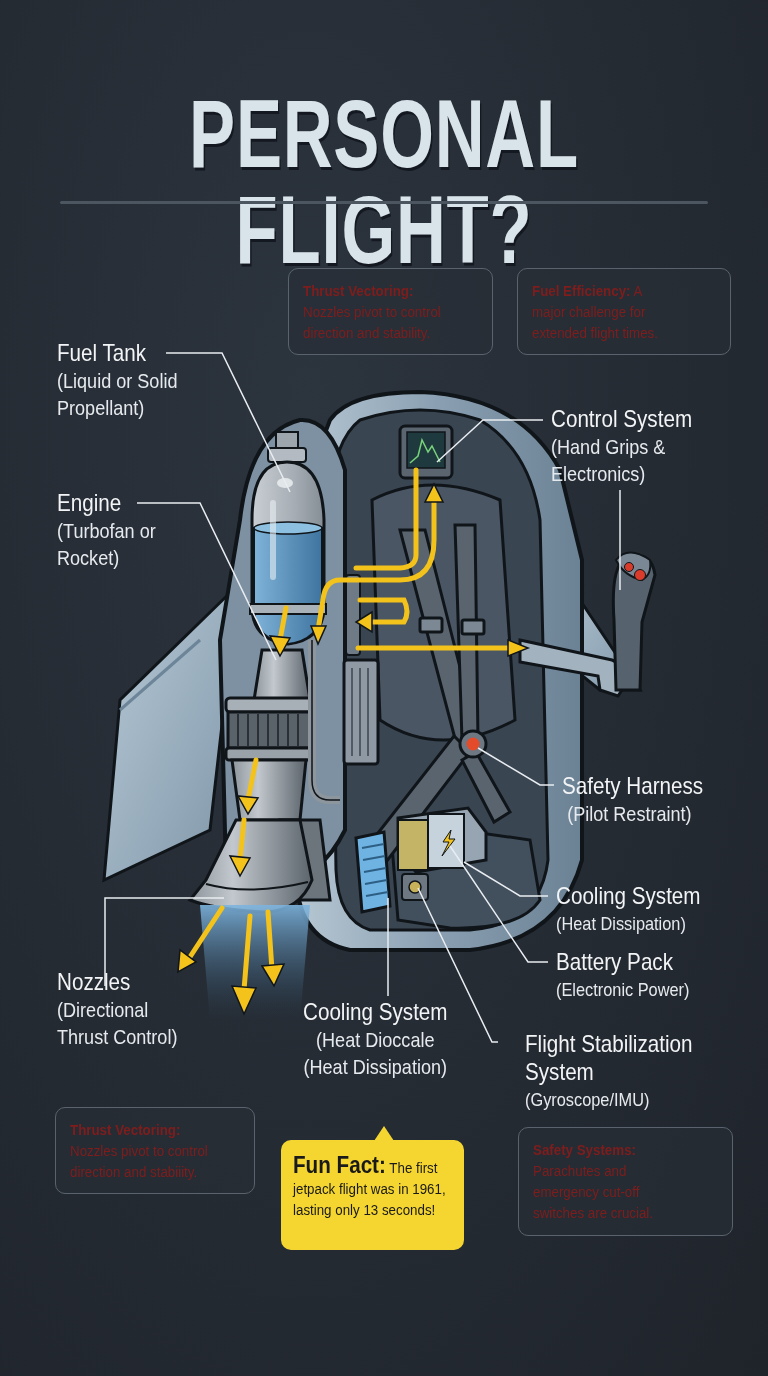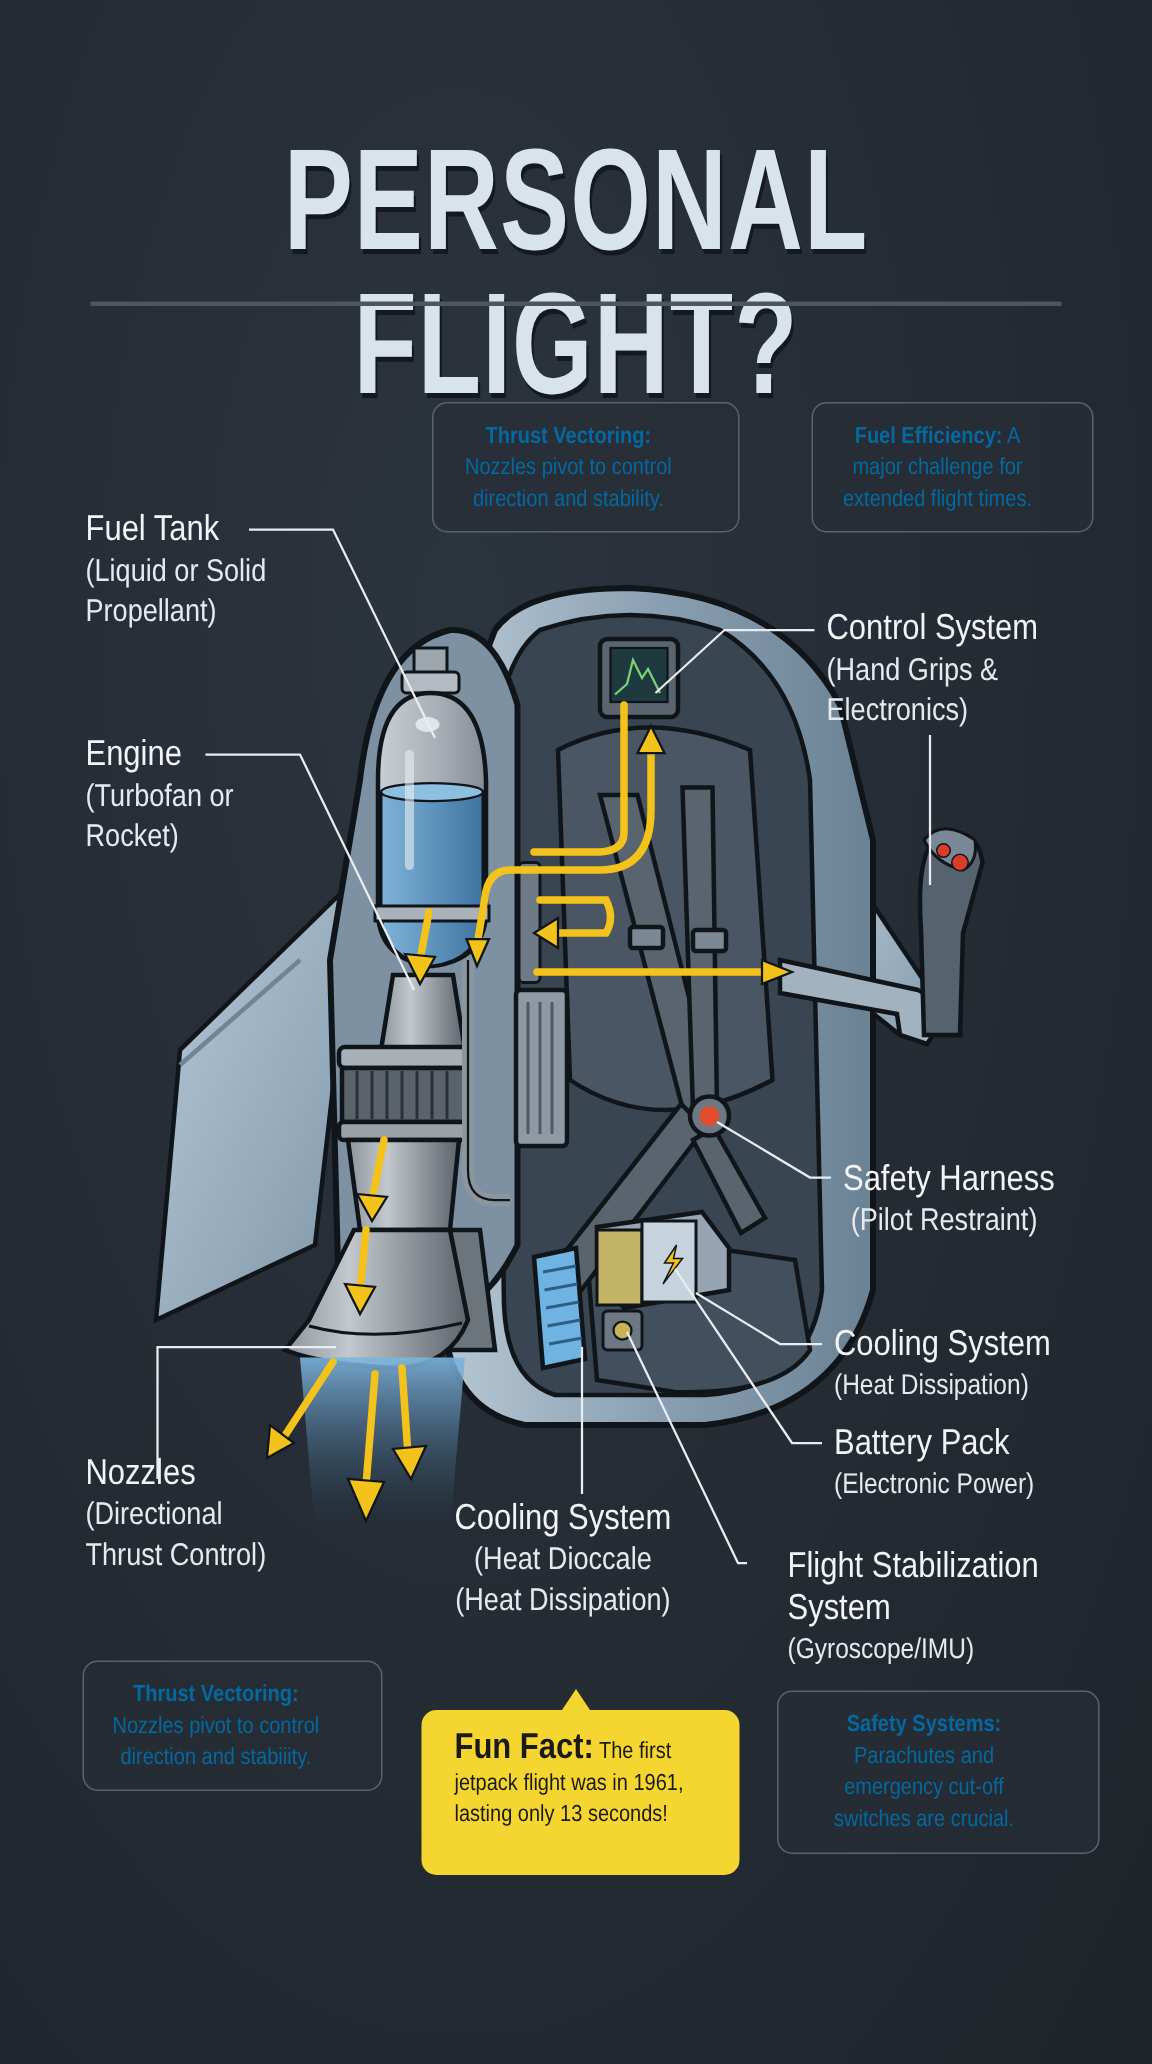--- a/index.html
+++ b/index.html
@@ -13,32 +13,32 @@
     font-family: "Liberation Sans", sans-serif; font-weight: 700;
     font-size: 96px; line-height: 96px; letter-spacing: 1px; color: #d9e3ea;
     transform: scaleX(0.72); transform-origin: center;
     text-shadow: 2px 3px 0 #141820;
   }
   .title-rule { position: absolute; left: 60px; width: 648px; top: 201px; height: 3px; background: #4c5661; border-radius: 2px; }
 
   .info-box {
     position: absolute; border: 1.5px solid #5a636d; border-radius: 10px;
     background: rgba(40,46,54,0.65); padding: 11px 14px; box-sizing: border-box;
-    font-size: 15.5px; line-height: 21px; color: #0369a1; font-stretch: condensed; text-align: center;
+    font-size: 15.5px; line-height: 21px; color: #7f1d1d; font-stretch: condensed;
   }
   .info-box b { font-weight: 700; }
   .cond { display: inline-block; transform: scaleX(0.86); transform-origin: left top; white-space: nowrap; }
 
   .label { position: absolute; white-space: nowrap; transform: scaleX(0.86); transform-origin: left top; color: #f2f4f6; }
   .label .main { font-size: 24px; line-height: 28px; display: block; }
   .label .sub { font-size: 21px; line-height: 27px; display: block; color: #e6eaee; }
 
   .funfact {
-    position: absolute; left: 281px; top: 1140px; width: 212px; height: 110px;
-    background: #f5d630; border-radius: 10px; padding: 14px 22px; box-sizing: border-box;
+    position: absolute; left: 281px; top: 1140px; width: 183px; height: 110px;
+    background: #f5d630; border-radius: 10px; padding: 14px 12px; box-sizing: border-box;
     color: #1a1a1a; font-size: 15.5px; line-height: 21px;
   }
   .funfact:before {
     content: ""; position: absolute; left: 93px; top: -14px; border-left: 10px solid transparent;
     border-right: 10px solid transparent; border-bottom: 15px solid #f5d630;
   }
   .funfact .ff-head { font-weight: 700; font-size: 24px; }
 
   svg.art { position: absolute; left: 0; top: 0; }
 </style>
@@ -226,21 +226,21 @@
   </g>
 </svg>
 
 <div class="info-box" style="left:288px;top:268px;width:205px;height:87px;">
   <span class="cond">
     <b>Thrust Vectoring:</b><br>
     <span>Nozzles pivot to control</span><br>
     <span>direction and stability.</span>
   </span>
 </div>
-<div class="info-box" style="left:541px;top:268px;width:188px;height:87px;">
+<div class="info-box" style="left:517px;top:268px;width:214px;height:87px;">
   <span class="cond">
     <b>Fuel Efficiency:</b><span> A</span><br>
     <span>major challenge for</span><br>
     <span>extended flight times.</span>
   </span>
 </div>
 
 <div class="label" style="left:57px;top:339px;">
   <span class="main">Fuel Tank</span>
   <span class="sub">(Liquid or Solid</span>

